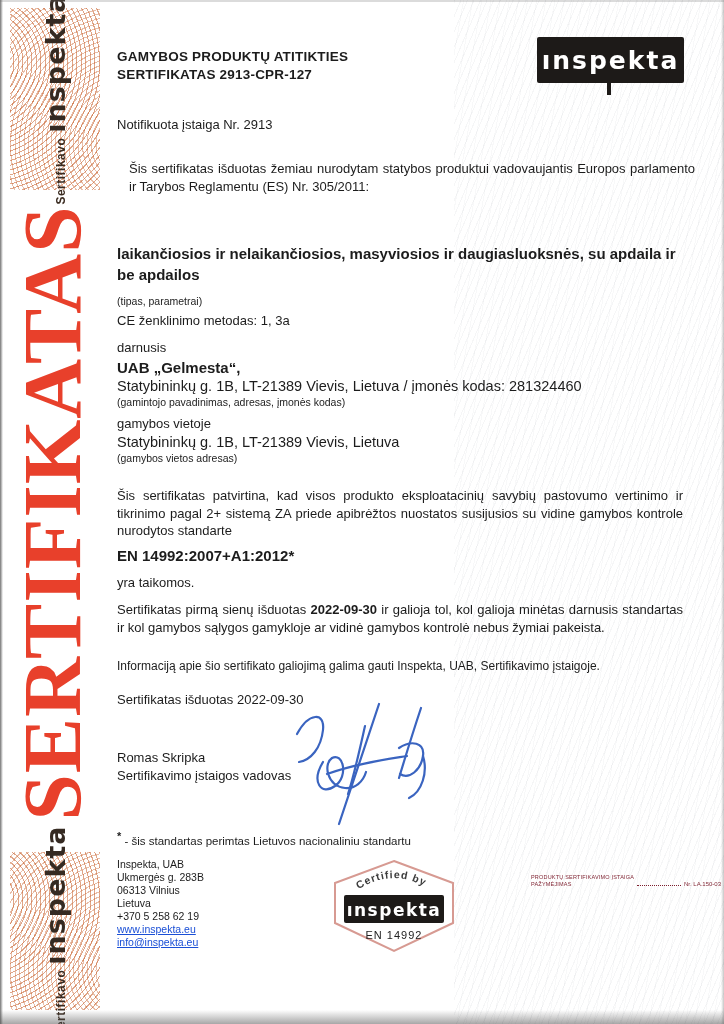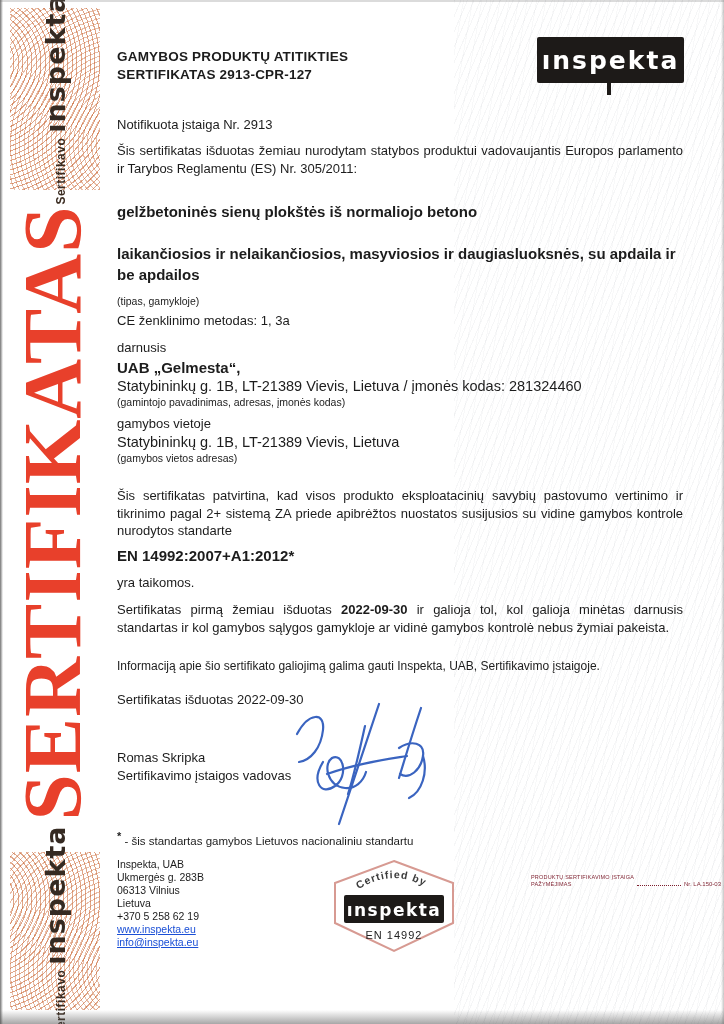--- a/index.html
+++ b/index.html
@@ -132,44 +132,43 @@
     <div>SERTIFIKATAS 2913-CPR-127</div>
   </div>
 
   <div class="brand-logo">
     <span>ınspekta</span>
   </div>
   <div class="brand-desc"></div>
 
   <div class="tb" style="top:116px;">Notifikuota įstaiga Nr. 2913</div>
 
-  <div class="tb just" style="top:142px;">Šis sertifikatas išduotas žemiau nurodytam statybos produktui vadovaujantis Europos parlamento ir Tarybos Reglamentu (ES) Nr. 305/2011:</div>
-
-  <div class="tb b15" style="top:201px;">gelžbetoninės sienų plokštės iš normaliojo betono</div>
+  <div class="tb just" style="top:160px;margin-left:12px;">Šis sertifikatas išduotas žemiau nurodytam statybos produktui vadovaujantis Europos parlamento ir Tarybos Reglamentu (ES) Nr. 305/2011:</div>
+
 
   <div class="tb b15" style="top:243px;">laikančiosios ir nelaikančiosios, masyviosios ir daugiasluoksnės, su apdaila ir be apdailos</div>
-  <div class="tb cap" style="top:295px;">(tipas, gamykloje)</div>
+  <div class="tb cap" style="top:295px;">(tipas, parametrai)</div>
 
   <div class="tb" style="top:312px;">CE ženklinimo metodas: 1, 3a</div>
   <div class="tb" style="top:339px;">darnusis</div>
 
   <div class="tb b15" style="top:357px;">UAB „Gelmesta“,</div>
   <div class="tb addr" style="top:378px;">Statybininkų g. 1B, LT-21389 Vievis, Lietuva / įmonės kodas: 281324460</div>
   <div class="tb cap" style="top:396px;">(gamintojo pavadinimas, adresas, įmonės kodas)</div>
 
   <div class="tb" style="top:415px;">gamybos vietoje</div>
   <div class="tb addr" style="top:434px;">Statybininkų g. 1B, LT-21389 Vievis, Lietuva</div>
   <div class="tb cap" style="top:452px;">(gamybos vietos adresas)</div>
 
   <div class="tb just" style="top:487px;">Šis sertifikatas patvirtina, kad visos produkto eksploatacinių savybių pastovumo vertinimo ir tikrinimo pagal 2+ sistemą ZA priede apibrėžtos nuostatos susijusios su vidine gamybos kontrole nurodytos standarte</div>
 
   <div class="tb b15" style="top:545px;">EN 14992:2007+A1:2012*</div>
   <div class="tb" style="top:574px;">yra taikomos.</div>
 
-  <div class="tb just" style="top:601px;"><span>Sertifikatas pirmą žemiau išduotas </span><b>2022-09-30</b><span> ir galioja tol, kol galioja minėtas darnusis standartas ir kol gamybos sąlygos gamykloje ar vidinė gamybos kontrolė nebus žymiai pakeista.</span></div>
+  <div class="tb just" style="top:601px;"><span>Sertifikatas pirmą sienų išduotas </span><b>2022-09-30</b><span> ir galioja tol, kol galioja minėtas darnusis standartas ir kol gamybos sąlygos gamykloje ar vidinė gamybos kontrolė nebus žymiai pakeista.</span></div>
 
   <div class="tb small12" style="top:658px;">Informaciją apie šio sertifikato galiojimą galima gauti Inspekta, UAB, Sertifikavimo įstaigoje.</div>
 
   <div class="tb" style="top:691px;">Sertifikatas išduotas 2022-09-30</div>
 
   <div class="tb" style="top:749px;">
     <div>Romas Skripka</div>
     <div>Sertifikavimo įstaigos vadovas</div>
   </div>
 
@@ -179,21 +178,21 @@
       <path d="M40,62 C28,82 38,96 52,86 C66,76 60,52 49,58 C40,64 44,86 62,88 C72,89 80,82 83,72"></path>
       <path d="M96,4 L56,124"></path>
       <path d="M82,26 C77,48 71,76 65,94"></path>
       <path d="M44,74 C72,64 100,60 124,56"></path>
       <path d="M138,8 C130,32 122,58 116,78"></path>
       <path d="M116,48 C128,40 142,42 140,56 C138,70 126,80 117,74"></path>
       <path d="M140,56 C145,72 139,92 126,98"></path>
     </g>
   </svg>
 
-  <div class="footnote"><sup>*</sup><span> - šis standartas gamybos Lietuvos nacionaliniu standartu</span></div>
+  <div class="footnote"><sup>*</sup><span> - šis standartas perimtas Lietuvos nacionaliniu standartu</span></div>
 
   <div class="contact">
     <div>Inspekta, UAB</div>
     <div>Ukmergės g. 283B</div>
     <div>06313 Vilnius</div>
     <div>Lietuva</div>
     <div>+370 5 258 62 19</div>
     <div><a href="#" class="doclink">www.inspekta.eu</a></div>
     <div><a href="#" class="doclink">info@inspekta.eu</a></div>
   </div>

